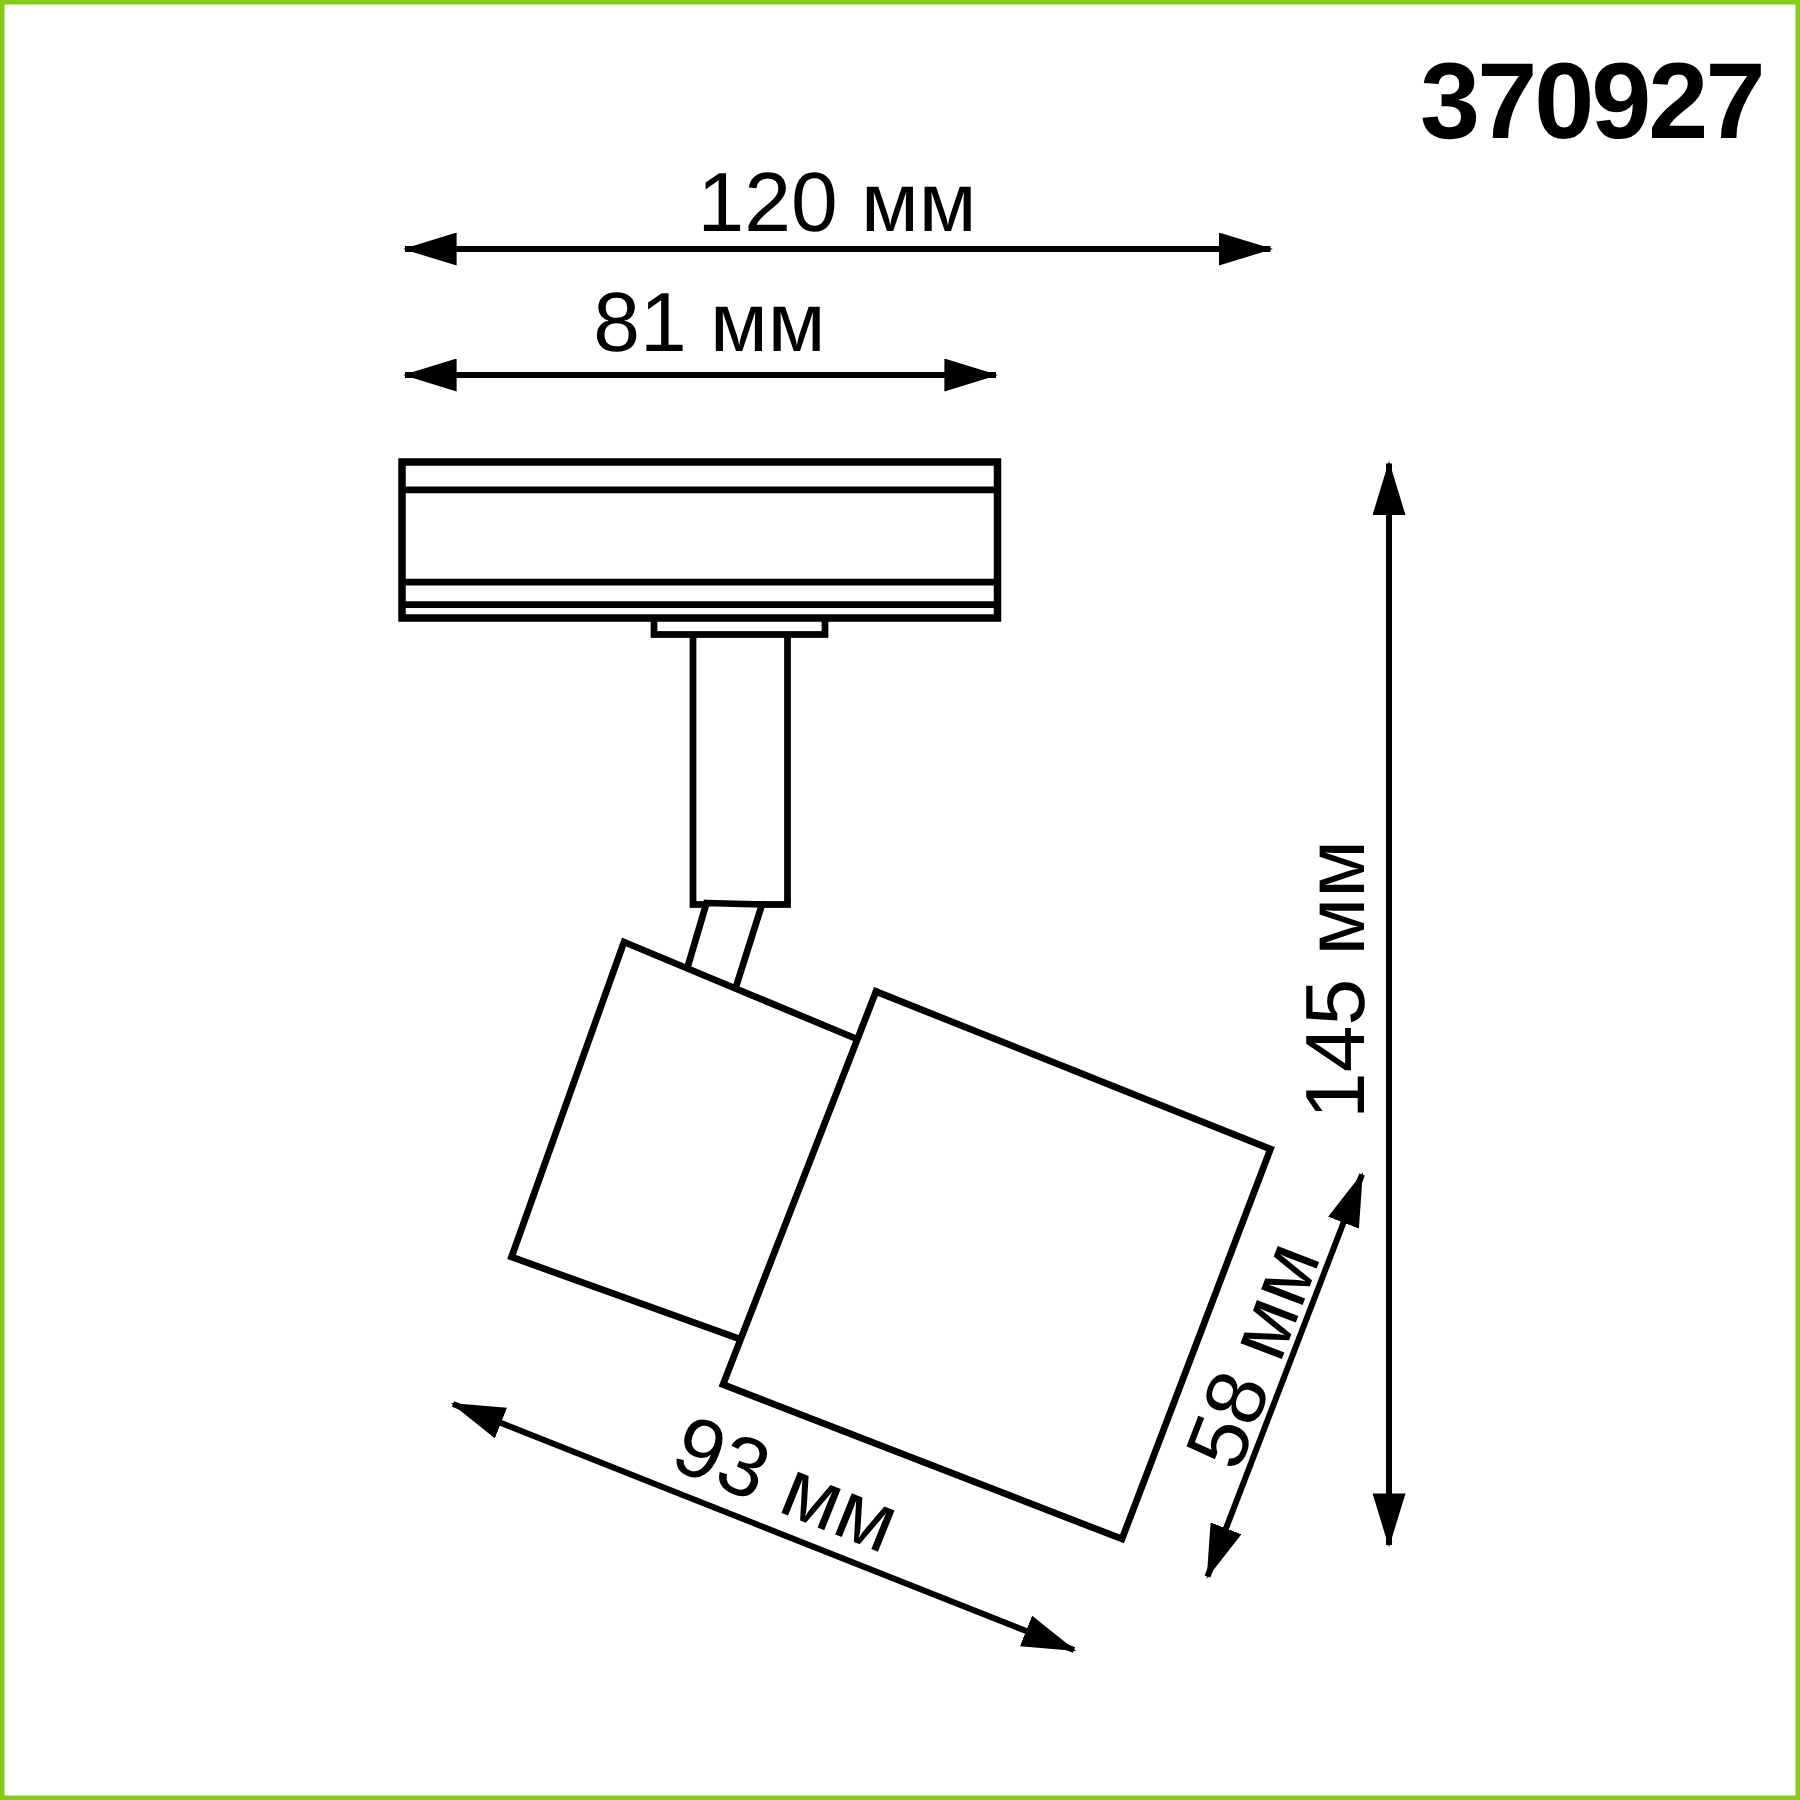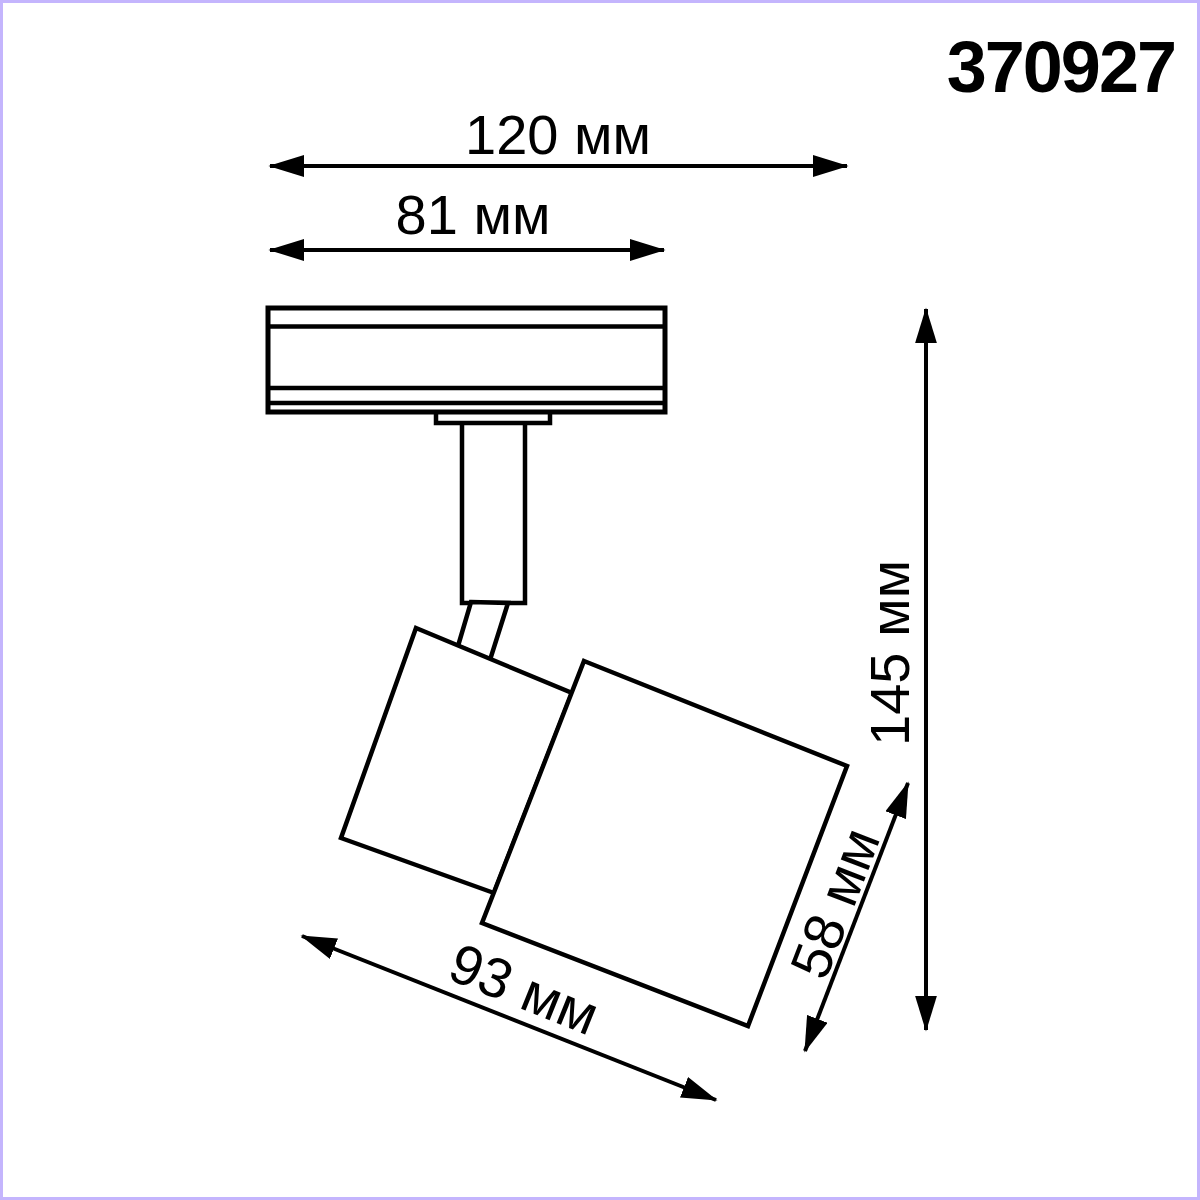--- a/index.html
+++ b/index.html
@@ -1,21 +1,21 @@
 <!DOCTYPE html>
 <html><head>
 <meta charset="utf-8">
 <style>
   html,body{margin:0;padding:0;background:#fff;}
   .page{
     position:relative;
     width:1200px;height:1200px;
     background:#fff;
     box-sizing:border-box;
-    border:3px solid #c4b5fd;
+    border:3px solid #84cc16;
     overflow:hidden;
     font-family:"Liberation Sans", sans-serif;
   }
   svg{display:block;}
   .outline{fill:#ffffff;stroke:#000000;}
   .w5{stroke-width:5px;}
   .w45{stroke-width:4.5px;}
   .dim{stroke:#000000;stroke-width:4px;fill:none;}
   .lbl{
     font-family:"Liberation Sans", sans-serif;

